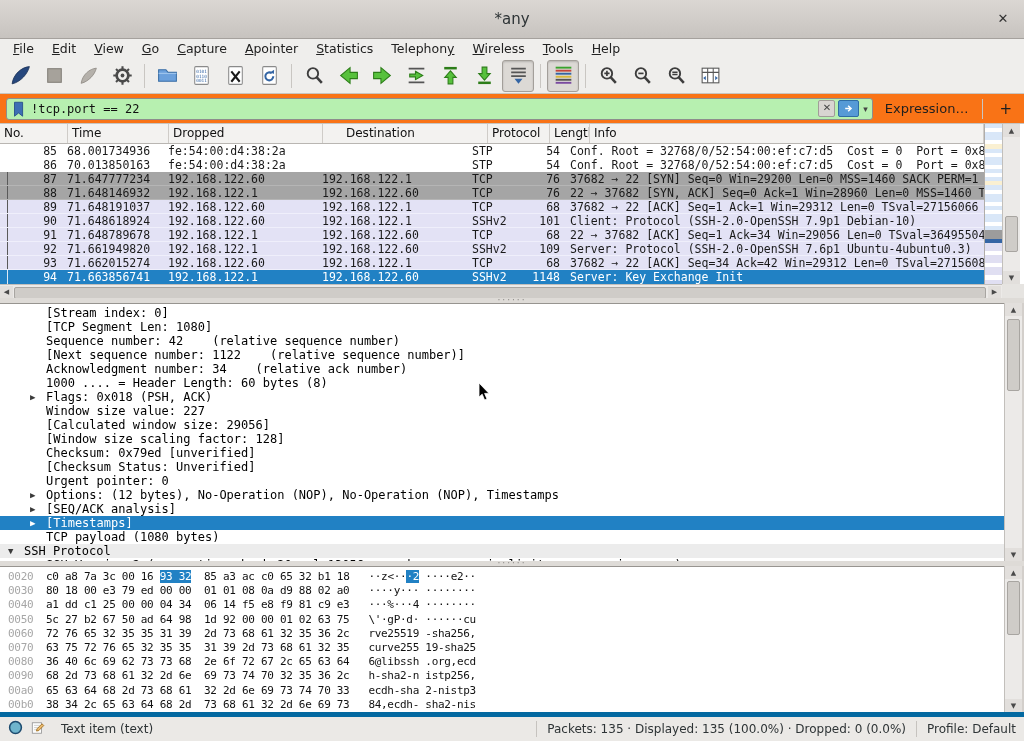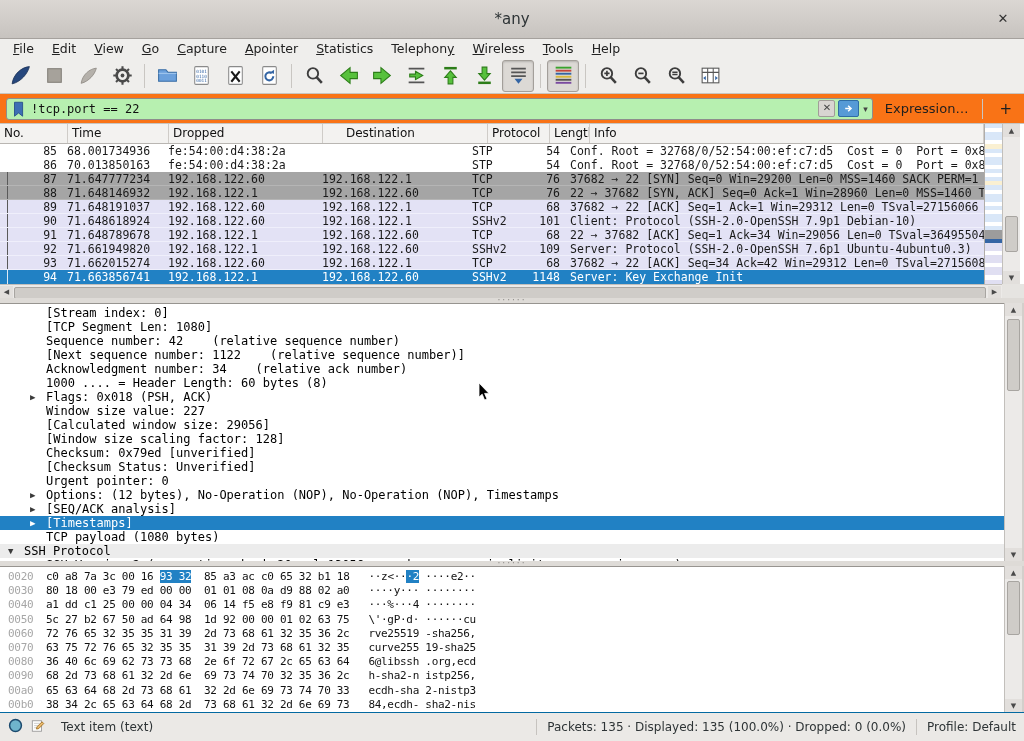--- a/index.html
+++ b/index.html
@@ -87,21 +87,21 @@
   .dline.selected{background:var(--accent,#2181c4)}
   .dline.selected .txt,.dline.selected .arr{color:#fff}
   
   #hexpane{left:0;top:566px;width:1004px;height:146px;background:#fff;border-top:1px solid #979490;
     box-sizing:border-box;overflow:hidden;padding:3px 0 0 8px}
   .hxrow{height:14.2px;line-height:14.2px;font-family:"DejaVu Sans Mono",monospace;font-size:11px;
     letter-spacing:-0.3px;white-space:pre;color:#111}
   .hxoff{color:#a6a6a6}
   .hl{background:var(--accent,#2181c4);color:#fff}
   
-  #statusbar{left:0;top:712px;width:1024px;height:29px;background:#ebe9e6;border-top:1px solid #0369a1;
+  #statusbar{left:0;top:712px;width:1024px;height:29px;background:#ebe9e6;border-top:5px solid #0369a1;
     display:flex;align-items:center;padding:0 8px;box-sizing:border-box;font-size:12px;color:#2e3436}
   #status-left{display:flex;align-items:center;gap:8px}
   #status-text{margin-left:16px}
   #status-right{margin-left:auto;display:flex;align-items:center}
   .ssep{width:1px;height:16px;background:#c6c3bf;margin:0 10px}
   #cursor{left:478px;top:383px;width:12px;height:18px}
 </style>
 </head>
 <body>
 

